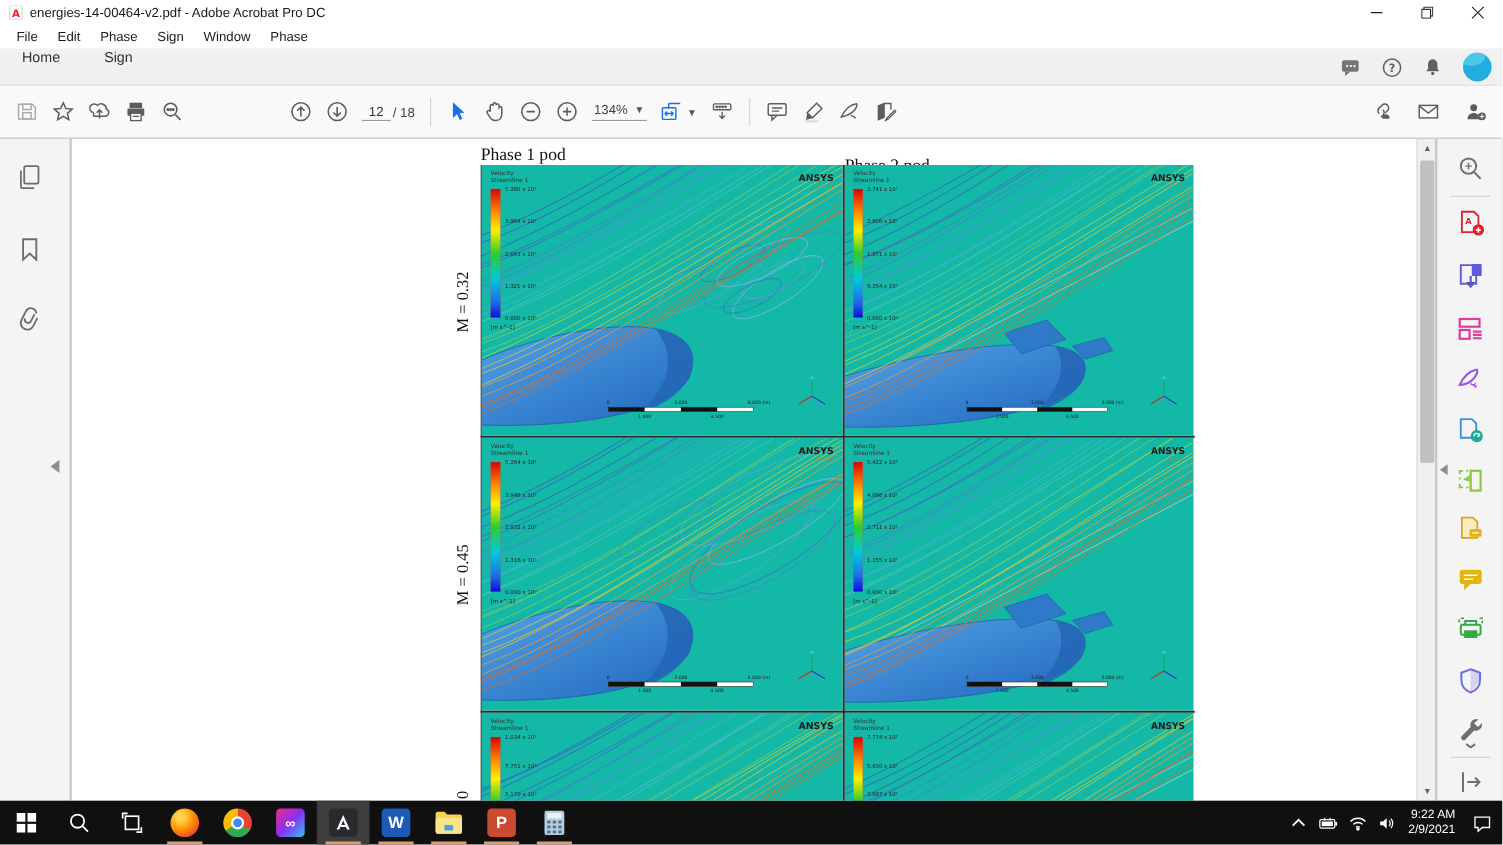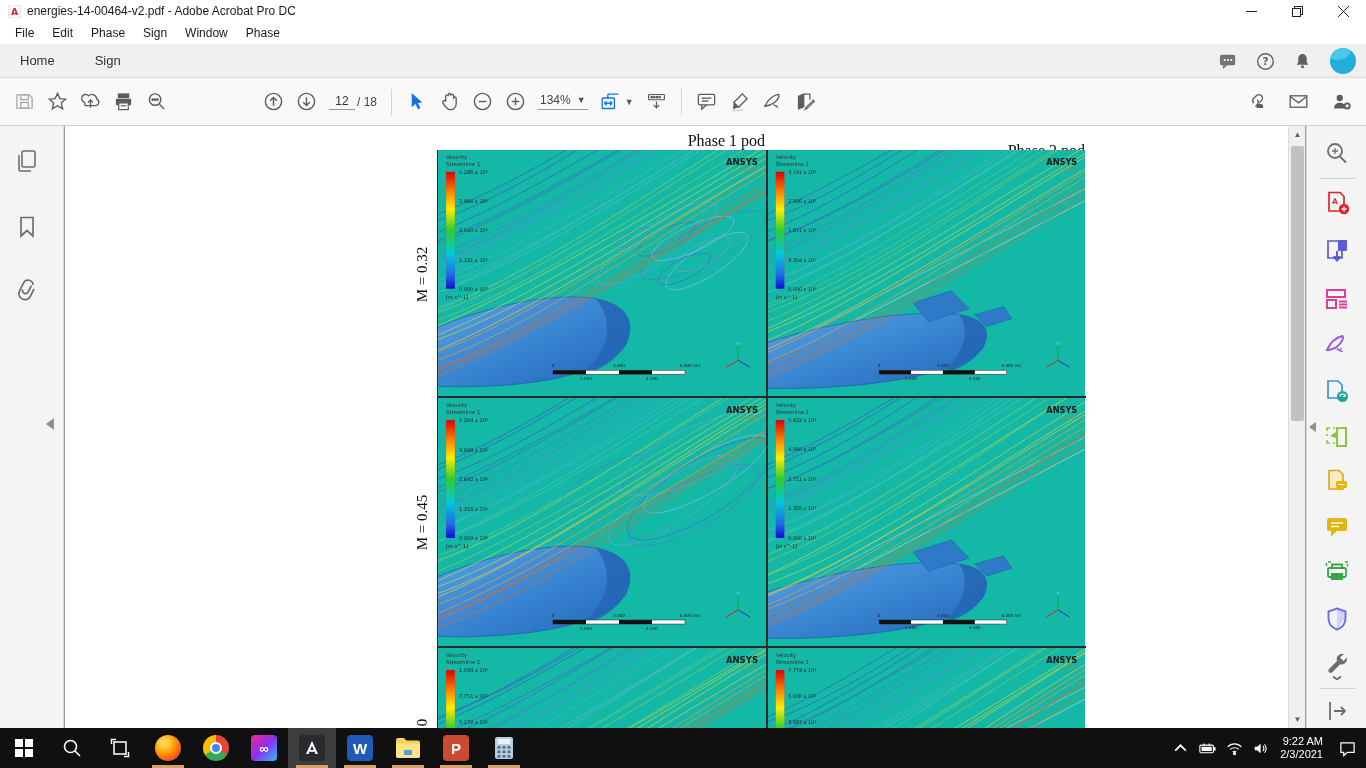--- a/index.html
+++ b/index.html
@@ -12,21 +12,21 @@
   .titlebar .appicon { width:13px; height:13px; margin:0 6px 0 8px; }
   .wincontrols { position:absolute; right:0; top:0; height:22px; display:flex; }
   .winbtn { width:46px; height:22px; display:flex; align-items:center; justify-content:center; color:#222; }
   .winbtn svg { width:11px; height:11px; }
 
   
   .menubar { position:absolute; top:22px; left:0; right:0; height:22px; background:#fff; display:flex; align-items:center; font-size:12px; color:#1a1a1a; padding-left:6px; }
   .menubar span { padding:2px 9px; }
 
   
-  .tabbar { position:absolute; top:44px; left:0; right:0; height:34px; background:#f0f0f1; border-bottom:1px solid #dcdcdc; display:flex; align-items:center; }
+  .tabbar { position:absolute; top:44px; left:0; right:0; height:34px; background:#f0f0f1; border-bottom:1px solid #dcdcdc; display:flex; align-items:flex-start; }
   .tab { display:flex; align-items:center; padding:0 20px; font-size:13px; color:#323232; }
   .doctab { background:#fbfbfb; border-left:1px solid #d8d8d8; border-right:1px solid #d8d8d8; max-width:185px; padding:0 10px 0 14px; gap:8px; }
   .doctab .lbl { overflow:hidden; white-space:nowrap; text-overflow:ellipsis; max-width:140px; }
   .doctab .x { color:#555; font-size:12px; }
   .tabbar-right { position:absolute; right:10px; top:0; height:34px; display:flex; align-items:center; gap:18px; }
   .tabbar-right svg { width:19px; height:19px; }
   .avatar { width:26px; height:26px; border-radius:50%; background:#21aede; position:relative; overflow:hidden; }
   .avatar::before { content:""; position:absolute; left:-4px; top:-6px; width:24px; height:18px; background:#49c8ea; border-radius:50%; }
 
   
@@ -40,21 +40,21 @@
   .caret { font-size:9px; color:#555; }
   .toolbar-right { position:absolute; right:14px; display:flex; align-items:center; gap:22px; }
 
   
   .workspace { position:absolute; top:126px; left:0; width:1366px; height:602px; background:#9a9ca0; overflow:hidden; }
   .leftrail { position:absolute; left:0; top:0; width:64px; height:602px; background:#f4f4f4; border-right:1px solid #d9d9d9; }
   .leftrail .ric { position:absolute; left:14px; width:26px; height:26px; }
   .collapse-left { position:absolute; left:46px; top:292px; width:0; height:0; border-top:6px solid transparent; border-bottom:6px solid transparent; border-right:8px solid #8f8f8f; }
   .page { position:absolute; left:65px; top:0; width:1223px; height:602px; background:#ffffff; }
 
-  .fig-hdr { position:absolute; font-family:"Liberation Serif", serif; font-size:16px; color:#111; text-align:right; }
+  .fig-hdr { position:absolute; font-family:"Liberation Serif", serif; font-size:16px; color:#111; text-align:left; }
   .rowlab { position:absolute; font-family:"Liberation Serif", serif; font-size:15px; color:#111; text-align:center; transform:rotate(-90deg); width:100px; }
   .fline { position:absolute; background:#2a2a2a; }
   .panel { position:absolute; overflow:hidden; background:#14b8a6; }
 
   
   .vscroll { position:absolute; left:1288px; top:0; width:17px; height:602px; background:#f0f0f0; border-left:1px solid #dcdcdc; }
   .vs-arrow { position:absolute; left:0; width:17px; height:17px; display:flex; align-items:center; justify-content:center; font-size:8px; color:#606060; }
   .vs-thumb { position:absolute; left:2px; top:20px; width:13px; height:275px; background:#c1c1c1; border-radius:2px; }
 
   
@@ -989,20 +989,20 @@
           <path d="M5 9 A7.5 7.5 0 0 1 15 9"></path>
           <path d="M8 12 A4 4 0 0 1 12 12"></path>
           <circle cx="10" cy="14" r="1.2" fill="#fff"></circle>
         </svg>
       <svg viewBox="0 0 20 16">
           <path d="M2 6 L5 6 L9 2.5 L9 13.5 L5 10 L2 10 Z" fill="#fff"></path>
           <path d="M11.5 5 A4.5 4.5 0 0 1 11.5 11 M13.5 3 A7.5 7.5 0 0 1 13.5 13" fill="none" stroke="#fff" stroke-width="1.3"></path>
         </svg>
       <div class="clock">
         <div>9:22 AM</div>
-        <div>2/3/2021</div>
+        <div>2/9/2021</div>
       </div>
       <svg viewBox="0 0 18 18" fill="none" stroke="#fff" stroke-width="1.3" style="margin-left:6px">
           <path d="M2 3 L16 3 L16 13 L9 13 L5 16.5 L5 13 L2 13 Z"></path>
         </svg>
     </div>
   </div>
 </div>
 
 </body></html>

